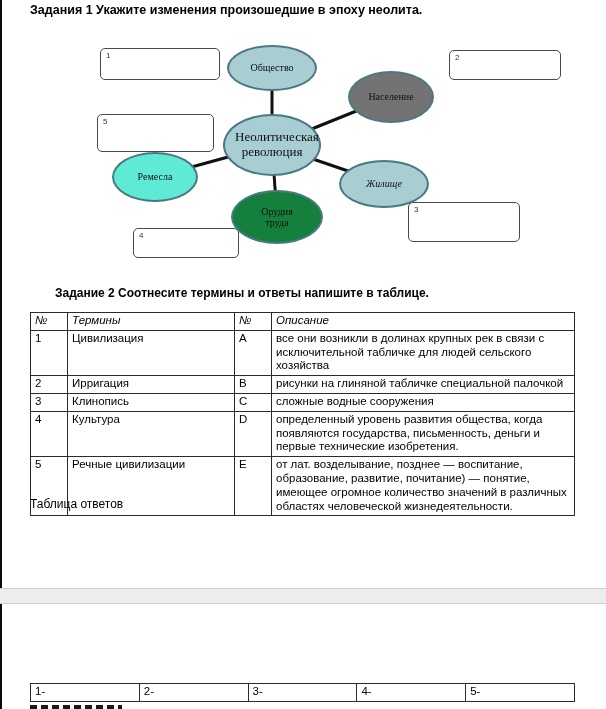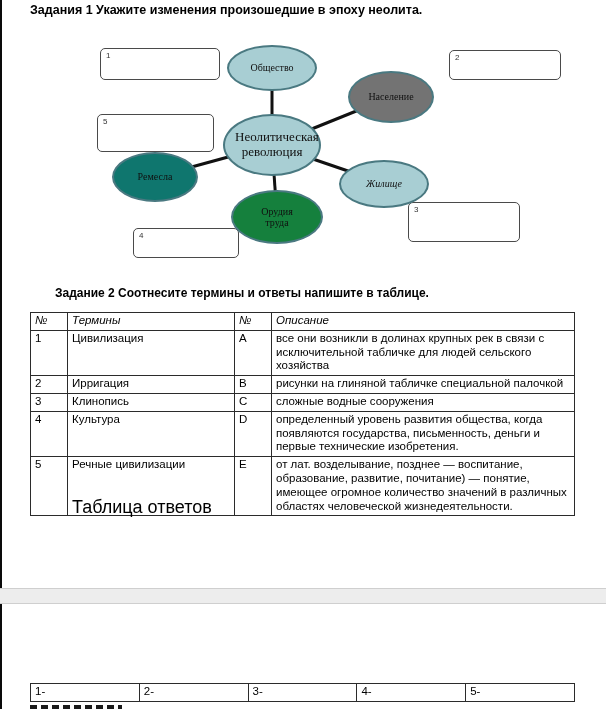--- a/index.html
+++ b/index.html
@@ -34,21 +34,21 @@
 
   .match-wrap{position:absolute;left:30px;top:312px;width:545px;}
   table{border-collapse:collapse;width:100%;table-layout:fixed;}
   td{border:1px solid #2b2b2b;font-size:11.5px;line-height:1.2;padding:1px 4px 2px;
      vertical-align:top;overflow:hidden;}
   .c-num{width:28px;}
   .c-term{width:158px;}
   .c-let{width:28px;}
   .hdr td{font-style:italic;}
 
-  .answers-label{position:absolute;left:30px;top:497px;font-size:18px;padding-left:42px;}
+  .answers-label{position:absolute;left:30px;top:497px;font-size:12px;}
 
   .pagebreak{position:absolute;left:0;top:588px;width:606px;height:16px;background:#ededed;
              border-top:1px solid #cfcfcf;border-bottom:1px solid #cfcfcf;box-sizing:border-box;}
 
   .answer-wrap{position:absolute;left:30px;top:683px;width:545px;}
   .answer-wrap td{height:13px;}
 
   .fragment{position:absolute;left:30px;top:705px;width:92px;height:4px;
             background:repeating-linear-gradient(90deg,#1a1a1a 0 7px,transparent 7px 11px);}
 </style>
@@ -89,21 +89,21 @@
   </div>
   <div class="ellipse" id="el-naselenie" style="background: #737373; border-color: rgb(74, 121, 129);">
     <span class="lbl">Население</span>
   </div>
   <div class="ellipse" id="el-zhilische" style="background: rgb(168, 206, 211); border-color: rgb(74, 121, 129);">
     <span class="lbl">Жилище</span>
   </div>
   <div class="ellipse" id="el-orudiya" style="background: #15803d; border-color: rgb(74, 121, 129);">
     <span class="lbl">Орудия труда</span>
   </div>
-  <div class="ellipse" id="el-remesla" style="background: #0f766e; border-color: rgb(74, 121, 129);">
+  <div class="ellipse" id="el-remesla" style="background: #5eead4; border-color: rgb(74, 121, 129);">
     <span class="lbl">Ремесла</span>
   </div>
   <div class="ellipse" id="el-center" style="background: rgb(168, 206, 211); border-color: rgb(74, 121, 129);">
     <span class="lbl">Неолитическая революция</span>
   </div>
 </div>
 
 <div class="h2">Задание 2 Соотнесите термины и ответы напишите в таблице.</div>
 
 <div class="match-wrap">

